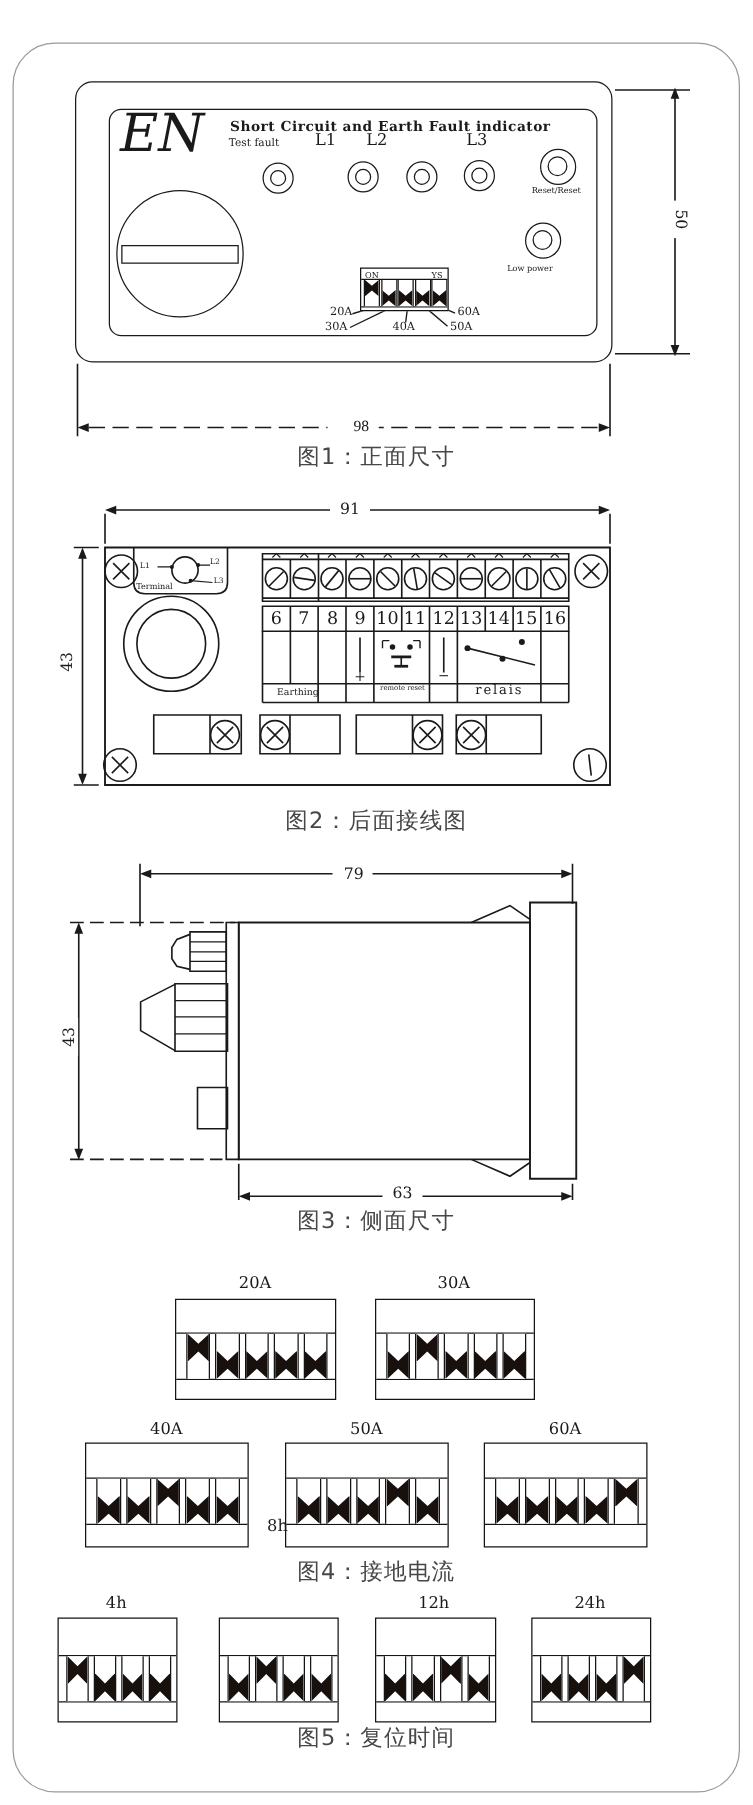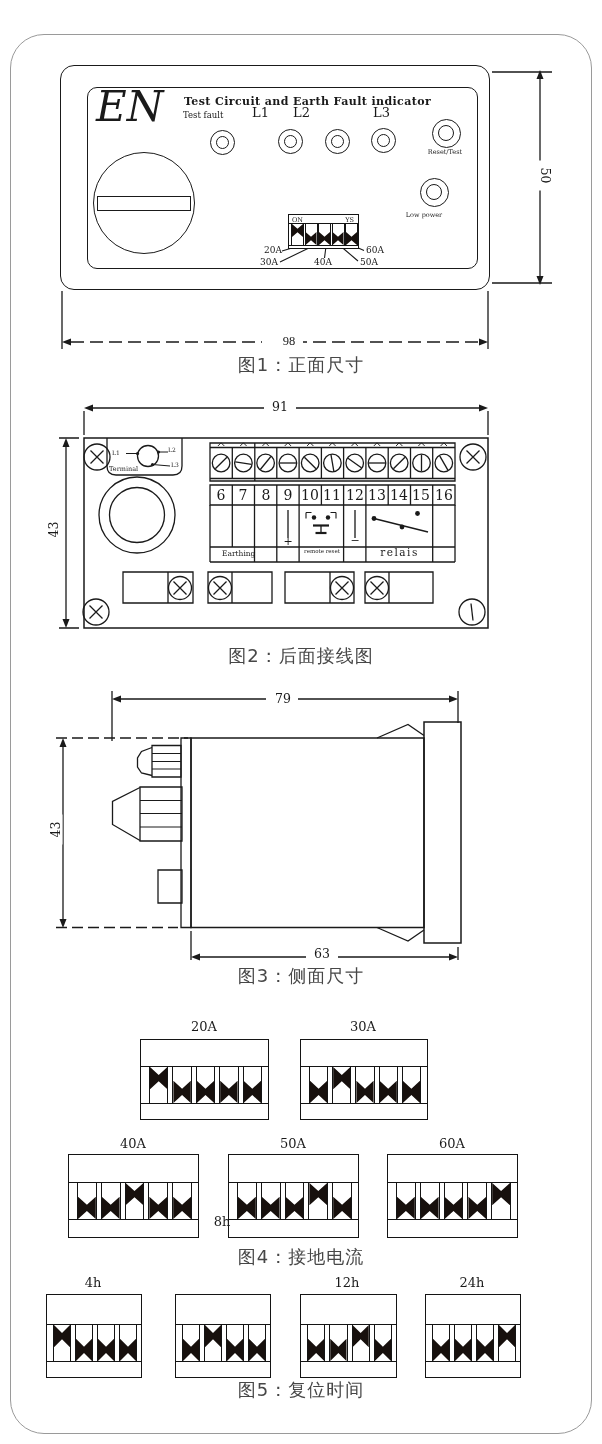--- a/index.html
+++ b/index.html
@@ -177,21 +177,21 @@
       <path d="M140 787.5 L112.5 801.5 L112.5 824.5 L140 840.5"></path>
       <rect x="158" y="870" width="24" height="33"></rect>
     </g>
   </svg>
 
   <div>
     <div class="rect" style="left:60px;top:65px;width:428px;height:223px;border-radius:14px;"></div>
     <div class="rect thin" style="left:87px;top:87px;width:389px;height:180px;border-radius:10px;"></div>
 
     <div class="t" style="left:96px;top:82px;font-size:42px;font-style:italic;font-family:'DejaVu Serif',serif;">EN</div>
-    <div class="t" style="left:184px;top:95px;font-size:11px;font-weight:600;letter-spacing:0.4px;">Test Circuit and Earth Fault indicator</div>
+    <div class="t" style="left:184px;top:95px;font-size:11px;font-weight:600;letter-spacing:0.4px;">Short Circuit and Earth Fault indicator</div>
 
     <div class="t" style="left:183px;top:110px;font-size:8.5px;">Test fault</div>
     <div class="t" style="left:252px;top:105px;font-size:13px;">L1</div>
     <div class="t" style="left:293px;top:105px;font-size:13px;">L2</div>
     <div class="t" style="left:373px;top:105px;font-size:13px;">L3</div>
 
     <div class="circ" style="left:209.5px;top:129.5px;width:23px;height:23px;">
         <div class="in" style="width:11px;height:11px;"></div>
       </div>
     <div class="circ" style="left:277.5px;top:128.5px;width:23px;height:23px;">
@@ -200,21 +200,21 @@
     <div class="circ" style="left:324.5px;top:128.5px;width:23px;height:23px;">
         <div class="in" style="width:11px;height:11px;"></div>
       </div>
     <div class="circ" style="left:370.5px;top:127.5px;width:23px;height:23px;">
         <div class="in" style="width:11px;height:11px;"></div>
       </div>
 
     <div class="circ" style="left:431.5px;top:118.5px;width:27px;height:27px;">
         <div class="in" style="width:14px;height:14px;"></div>
       </div>
-    <div class="t" style="left:415px;top:148px;width:60px;text-align:center;font-size:6.5px;">Reset/Test</div>
+    <div class="t" style="left:415px;top:148px;width:60px;text-align:center;font-size:6.5px;">Reset/Reset</div>
     <div class="circ" style="left:419.5px;top:177.5px;width:27px;height:27px;">
         <div class="in" style="width:14px;height:14px;"></div>
       </div>
     <div class="t" style="left:394px;top:211px;width:60px;text-align:center;font-size:6.5px;">Low power</div>
 
     <div class="circ" style="left:93px;top:152px;width:100px;height:100px;"></div>
     <div class="rect thin" style="left:97px;top:196px;width:92px;height:13px;background:#fff;"></div>
 
     <div class="dipblock dip-small" style="left:288px;top:214px;width:69px;height:33px;">
       <div class="dip-on">ON</div>
@@ -265,21 +265,21 @@
     <div class="tnum" style="left:299px;">10</div>
     <div class="tnum" style="left:321px;">11</div>
     <div class="tnum" style="left:344px;">12</div>
     <div class="tnum" style="left:366px;">13</div>
     <div class="tnum" style="left:388px;">14</div>
     <div class="tnum" style="left:410px;">15</div>
     <div class="tnum" style="left:433px;">16</div>
 
     <div class="t" style="left:281px;top:535px;width:14px;text-align:center;font-size:11px;">+</div>
     <div class="t" style="left:348px;top:534px;width:14px;text-align:center;font-size:11px;">−</div>
-    <div class="t" style="left:210px;top:549px;width:45px;text-align:left;font-size:7.5px;margin-left:12px;">Earthing</div>
+    <div class="t" style="left:210px;top:549px;width:45px;text-align:right;font-size:7.5px;">Earthing</div>
     <div style="position:absolute;left:303px;top:548px;width:38px;text-align:center;font-size:5.5px;line-height:6.5px;white-space:normal;">remote reset</div>
     <div class="t" style="left:366px;top:546px;width:67px;text-align:center;font-size:10.5px;letter-spacing:1.5px;">relais</div>
 
     <div class="cap" style="top:644px;">图2：后面接线图</div>
   </div>
 
   <div>
     <div class="t dim" style="left:269px;top:691px;width:28px;">79</div>
     <div class="t dim vrot" style="left:40px;top:822px;width:30px;">43</div>
     <div class="t dim" style="left:308px;top:946px;width:28px;">63</div>

